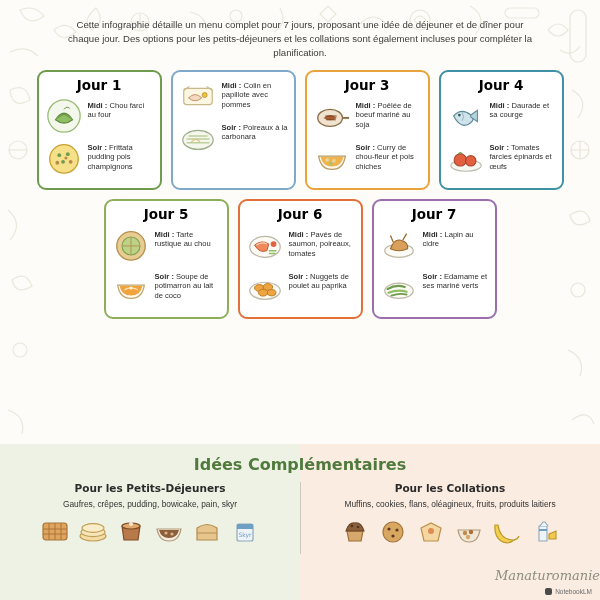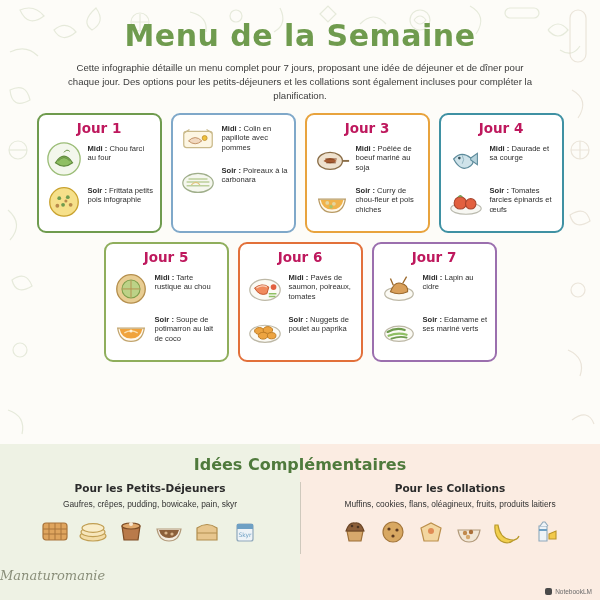--- a/index.html
+++ b/index.html
@@ -67,21 +67,21 @@
     border: 2.2px solid #888;
     border-radius: 9px;
     background: #ffffff;
     padding: 5px 6px 7px 6px;
     box-sizing: border-box;
   }
   .day-title {
     text-align: center;
     font-size: 13.5px;
     font-weight: bold;
-    color: #be185d;
+    color: #000000;
     margin-bottom: 4px;
     font-family: "DejaVu Sans", sans-serif;
   }
   .meal {
     display: flex;
     align-items: flex-start;
     gap: 5px;
     margin-bottom: 4px;
   }
   .meal-ico {
@@ -157,21 +157,21 @@
     left: 300px;
     width: 1px;
     height: 72px;
     background: #cfc9bd;
   }
   .brand {
     position: absolute;
     bottom: 17px;
     left: 0;
     width: 600px;
-    text-align: left;
+    text-align: right;
     font-family: "DejaVu Serif", serif;
     font-style: italic;
     font-size: 13px;
     color: #8a8f7a;
   }
   .credit {
     position: absolute;
     right: 8px;
     bottom: 5px;
     font-size: 6.5px;
@@ -232,21 +232,20 @@
       <path d="M11 150 h18 M20 141 v18"></path>
       <path d="M10 215 q16 -10 20 6 q-16 10 -20 -6z"></path>
       <circle cx="18" cy="290" r="7"></circle>
       <path d="M8 350 q18 8 12 26"></path>
       <path d="M12 420 q16 -12 22 4"></path>
       <circle cx="20" cy="490" r="8"></circle>
     </g>
   </svg>
 
   <div class="header">
-    <h1 class="title">Menu de la Semaine</h1>
     <p class="subtitle">Cette infographie détaille un menu complet pour 7 jours, proposant une idée de déjeuner et de dîner pour chaque jour. Des options pour les petits-déjeuners et les collations sont également incluses pour compléter la planification.</p>
   </div>
 
   <div class="days-wrap">
     <div class="day-row">
 
       <div class="day-card" style="border-color:#6f9b4e">
         <div class="day-title">Jour 1</div>
         <div class="meal">
           <svg class="meal-ico" viewBox="0 0 40 40">
@@ -265,21 +264,21 @@
             <circle cx="20" cy="21" r="15" fill="#f6e08a" stroke="#c9a22e" stroke-width="1.4"></circle>
             <circle cx="15" cy="17" r="2" fill="#6f9b4e"></circle>
               <circle cx="24" cy="16" r="2" fill="#6f9b4e"></circle>
             <circle cx="19" cy="24" r="2" fill="#6f9b4e"></circle>
               <circle cx="27" cy="24" r="2" fill="#b98a4b"></circle>
             <circle cx="13" cy="25" r="2" fill="#b98a4b"></circle>
               <circle cx="22" cy="20" r="1.6" fill="#b98a4b"></circle>
           </svg>
           <div class="meal-txt">
             <b>Soir :</b>
-            <span>Frittata petits pois infographie</span>
+            <span>Frittata pudding pois champignons</span>
           </div>
         </div>
       </div>
 
       <div class="day-card" style="border-color:#7fa8c9">
         <div class="meal">
           <svg class="meal-ico" viewBox="0 0 40 40">
             <rect x="5" y="12" width="30" height="17" rx="3" fill="#fdf6e3" stroke="#c9b98a" stroke-width="1.3"></rect>
             <path d="M10 22 q7 -7 14 0 q-7 6 -14 0z" fill="#f2d9c0" stroke="#c08f63" stroke-width="1"></path>
             <circle cx="27" cy="19" r="2.6" fill="#f0c23c" stroke="#c08f2e" stroke-width=".9"></circle>

